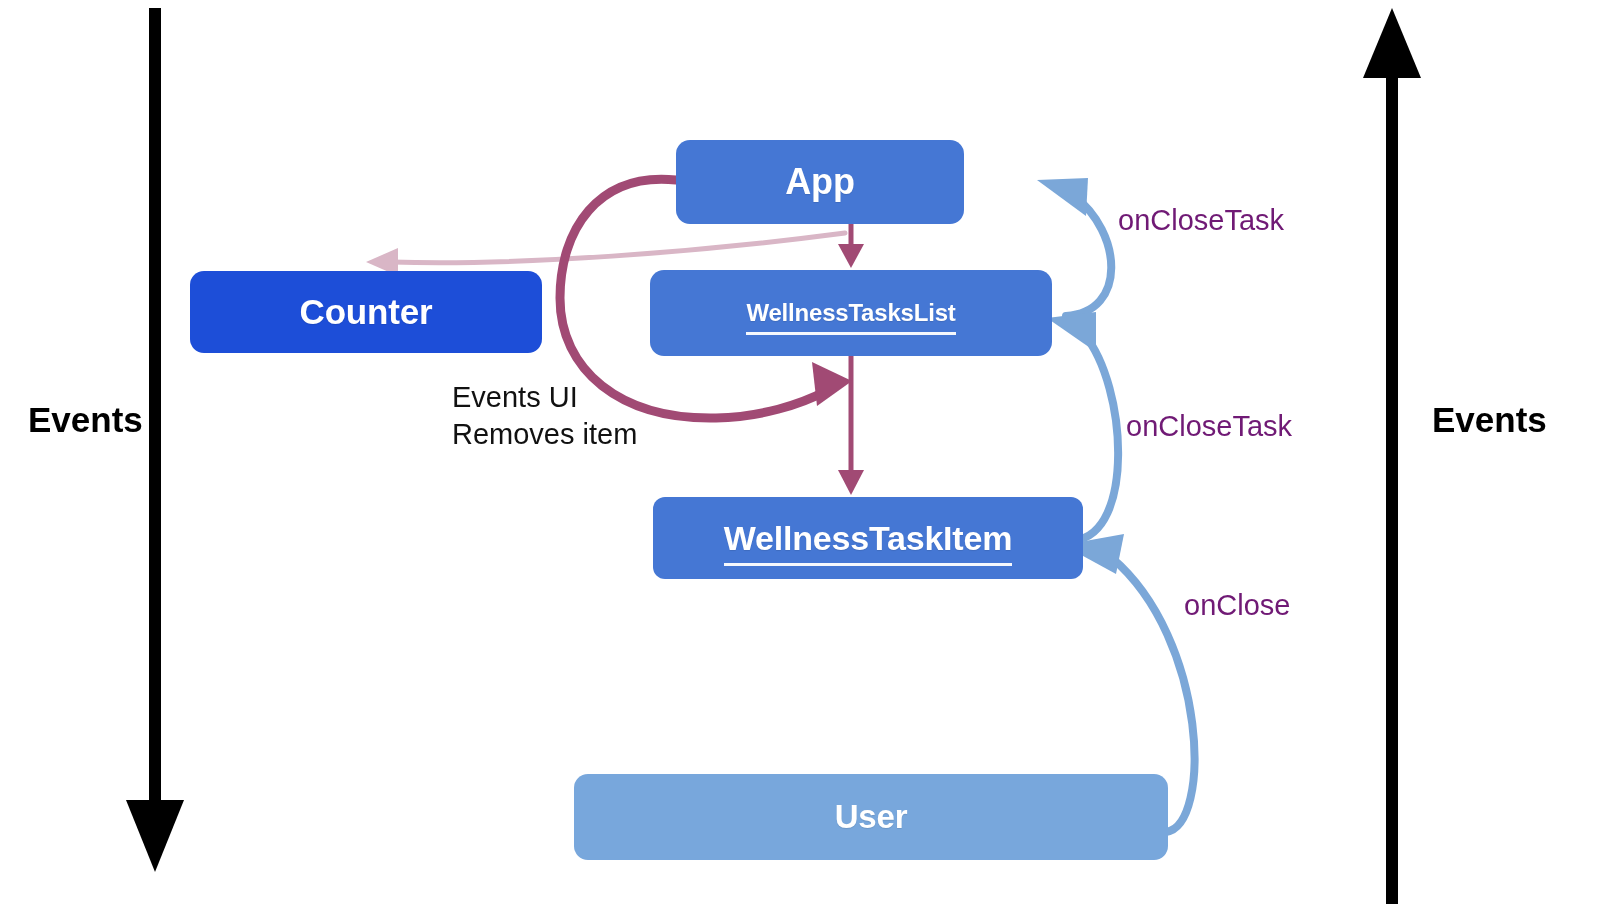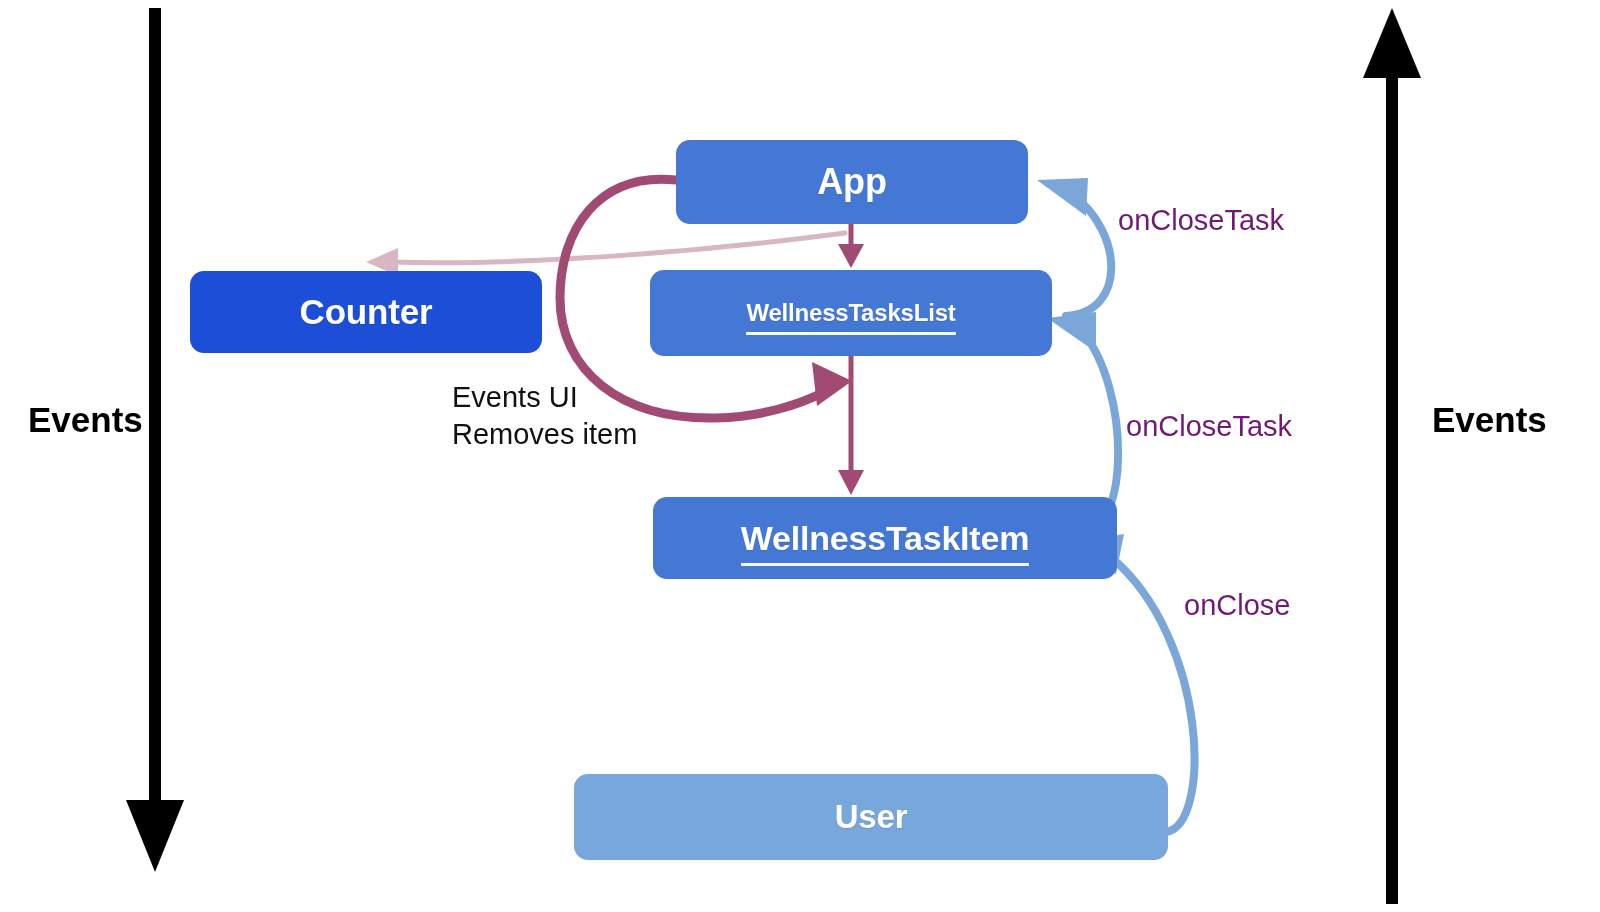--- a/index.html
+++ b/index.html
@@ -64,33 +64,34 @@
     left: 0;
     right: 0;
     bottom: -8px;
     height: 3px;
     background: #ffffff;
     opacity: 0.95;
   }
 
   
   #node-app {
-    left: 676px; top: 140px; width: 352px; height: 84px;
+    left: 676px; top: 140px; width: 288px; height: 84px;
     background: #4577d4;
     font-size: 36px;
   }
   #node-wellness-tasks-list {
     left: 650px; top: 270px; width: 402px; height: 86px;
     background: #4577d4;
     font-size: 24px;
   }
   #node-wellness-task-item {
-    left: 653px; top: 497px; width: 464px; height: 82px;
+    left: 653px; top: 497px; width: 430px; height: 82px;
     background: #4577d4;
     font-size: 34px;
+    border-radius: 12px;
   }
   #node-counter {
     left: 190px; top: 271px; width: 352px; height: 82px;
     background: #1d4ed8;
     font-size: 35px;
   }
   #node-user {
     left: 574px; top: 774px; width: 594px; height: 86px;
     background: #78a7dc;
     font-size: 33px;

